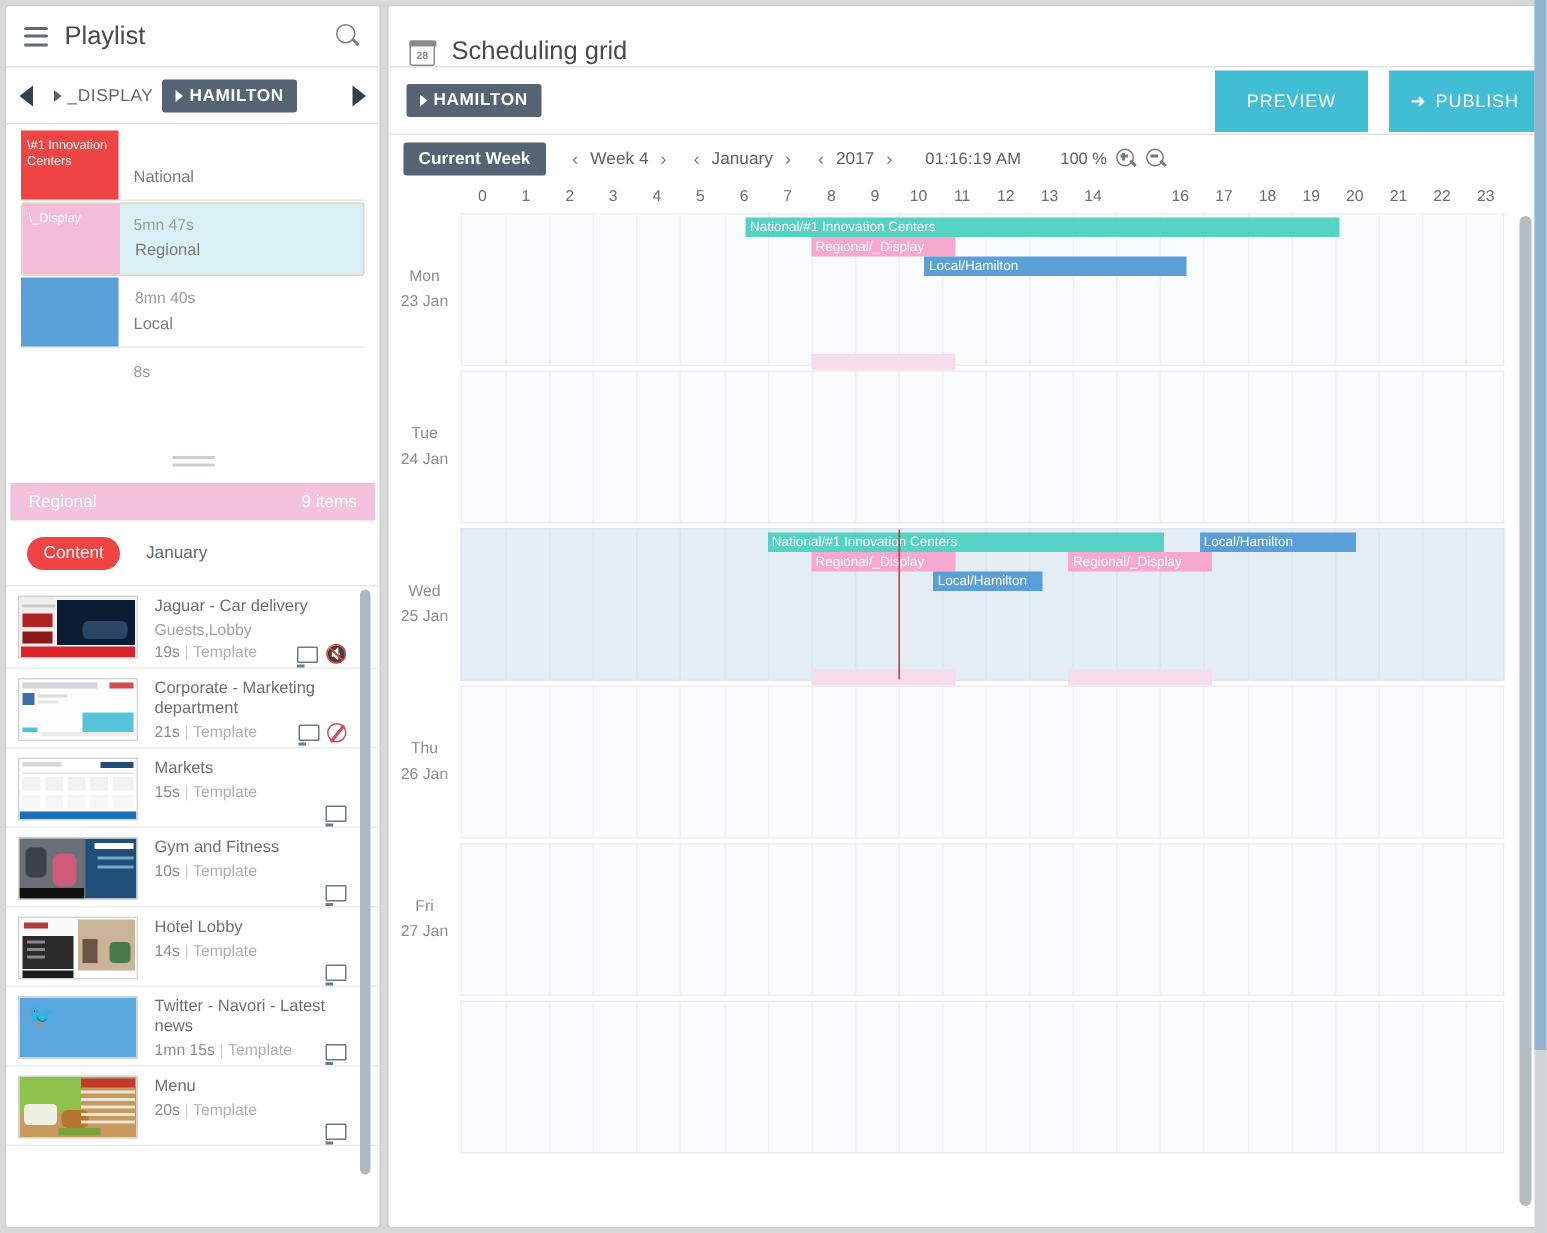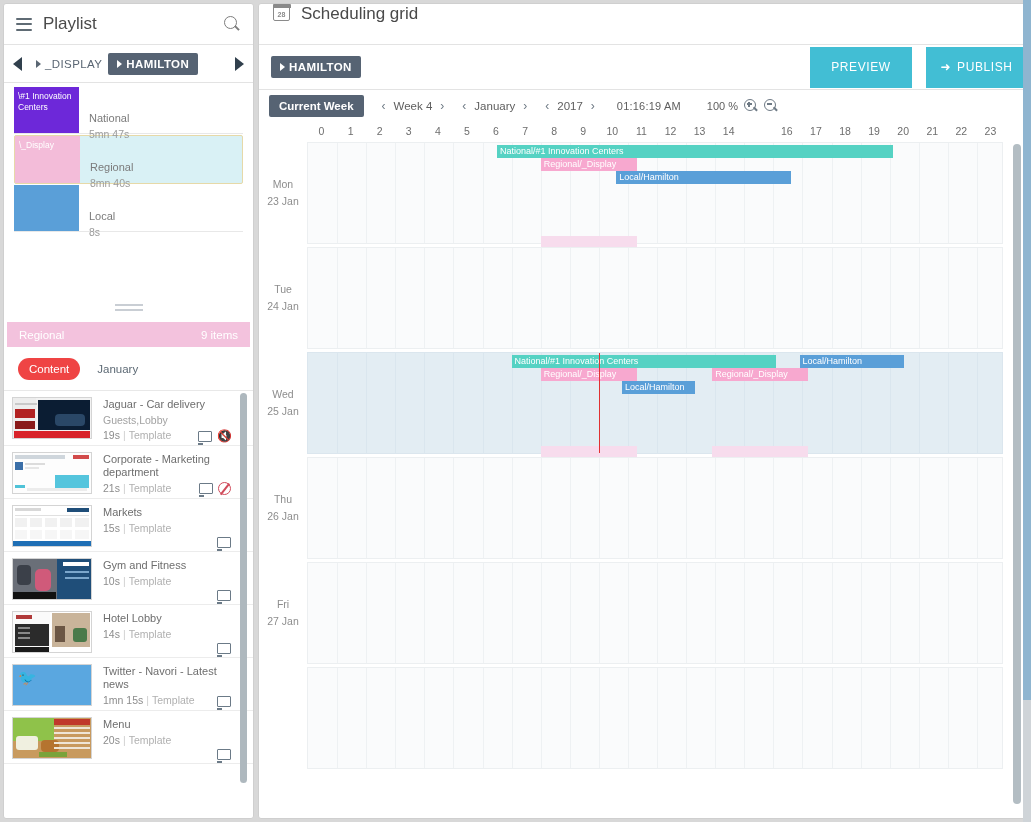--- a/index.html
+++ b/index.html
@@ -72,21 +72,21 @@
   .layer-row.sel {
     background:#d9f1f5; border:1px solid #e6d9a8; border-radius:2px;
     height:49px; margin: 1px 0;
   }
   .layer-sw {
     width: 65px; color:#fff; font-size:8.5px; line-height:11px;
     padding:4px 4px 0 4px; overflow:hidden; flex:none;
   }
   .layer-meta { padding: 5px 0 0 10px; }
   .layer-name { font-size:11px; color:#7b7b7b;margin-top:20px; }
-  .layer-dur { font-size:10.5px; color:#9b9b9b; margin-top:4px; }
+  .layer-dur { font-size:10.5px; color:#9b9b9b; margin-top:20px; }
 
   .spacer-area { height: 86px; }
   .grip { width:28px; height:7px; margin: 0 auto;
     border-top:2px solid #c9ced4; border-bottom:2px solid #c9ced4; }
 
   
   .section-bar {
     background:#f3c2dd; color:#fff; height:25px;
     display:flex; align-items:center; justify-content:space-between;
     padding: 0 12px; font-size:11.5px;
@@ -119,21 +119,21 @@
     position:absolute; right:6px; top:0; width:7px; background:transparent;
   }
   .left-scroll-thumb { position:absolute; left:0; width:7px; background:#aeb8be; border-radius:4px; }
 
   
   .right-panel {
     position:absolute; left: 258px; top: 3px;
     width: 770px; height: 816px;
     background:#fff; border:1px solid #cfcfcf; border-radius:3px; overflow:hidden;
   }
-  .rp-header { height:41px; display:flex; align-items:flex-start; padding:0 14px;
+  .rp-header { height:41px; display:flex; align-items:flex-end; padding:0 14px;
     border-bottom:1px solid #e3e3e3; }
   .cal-icon { width:17px;height:17px;border:1.5px solid #8a8a8a;border-radius:2px;
     position:relative; margin-right:11px; font-size:7px; color:#8a8a8a;
     text-align:center; line-height:20px; font-weight:700; }
   .cal-icon::before{content:'';position:absolute;left:-1.5px;top:-1.5px;right:-1.5px;height:4px;
     background:#8a8a8a;border-radius:1px 1px 0 0;}
   .rp-title { font-size:17px; color:#4a4a4a; }
 
   .rp-actions { height:45px; display:flex; align-items:center; padding:0 12px;
     border-bottom:1px solid #e3e3e3; }
@@ -205,21 +205,21 @@
       </span>
       <span class="crumb active">
         <span class="tri"></span>
         <span>HAMILTON</span>
       </span>
       <span class="arrow-right"></span>
     </div>
 
     <div class="layers">
       <div class="layer-row">
-        <div class="layer-sw" style="background:#6d28d9">\#1 Innovation Centers</div>
+        <div class="layer-sw" style="background:#ef4444">\#1 Innovation Centers</div>
         <div class="layer-meta">
           <div class="layer-name">National</div>
           <div class="layer-dur">5mn 47s</div>
         </div>
       </div>
       <div class="layer-row sel">
         <div class="layer-sw" style="background:#f3bcd9">\_Display</div>
         <div class="layer-meta">
           <div class="layer-name">Regional</div>
           <div class="layer-dur">8mn 40s</div>

